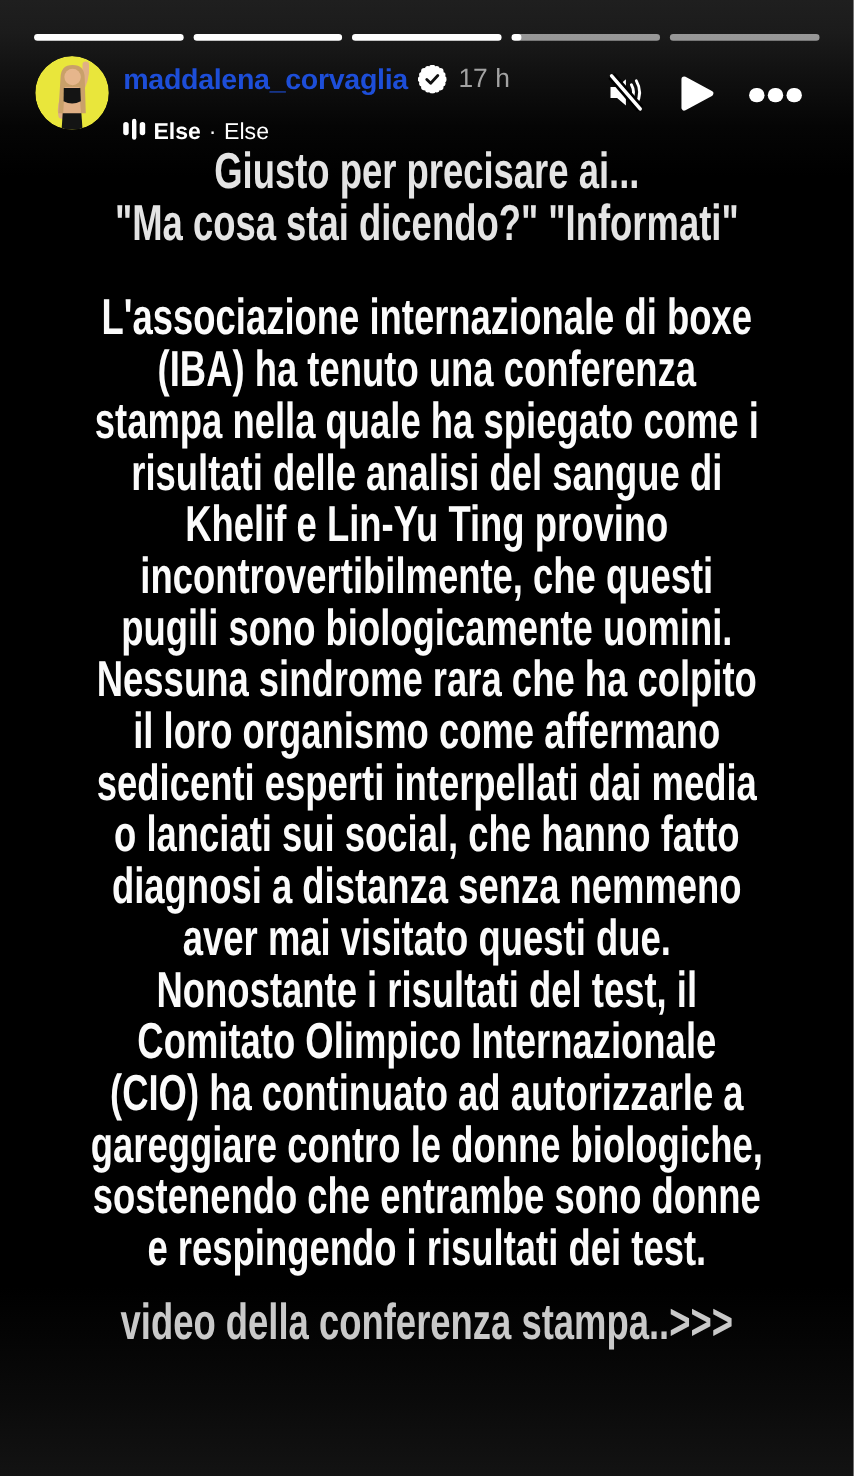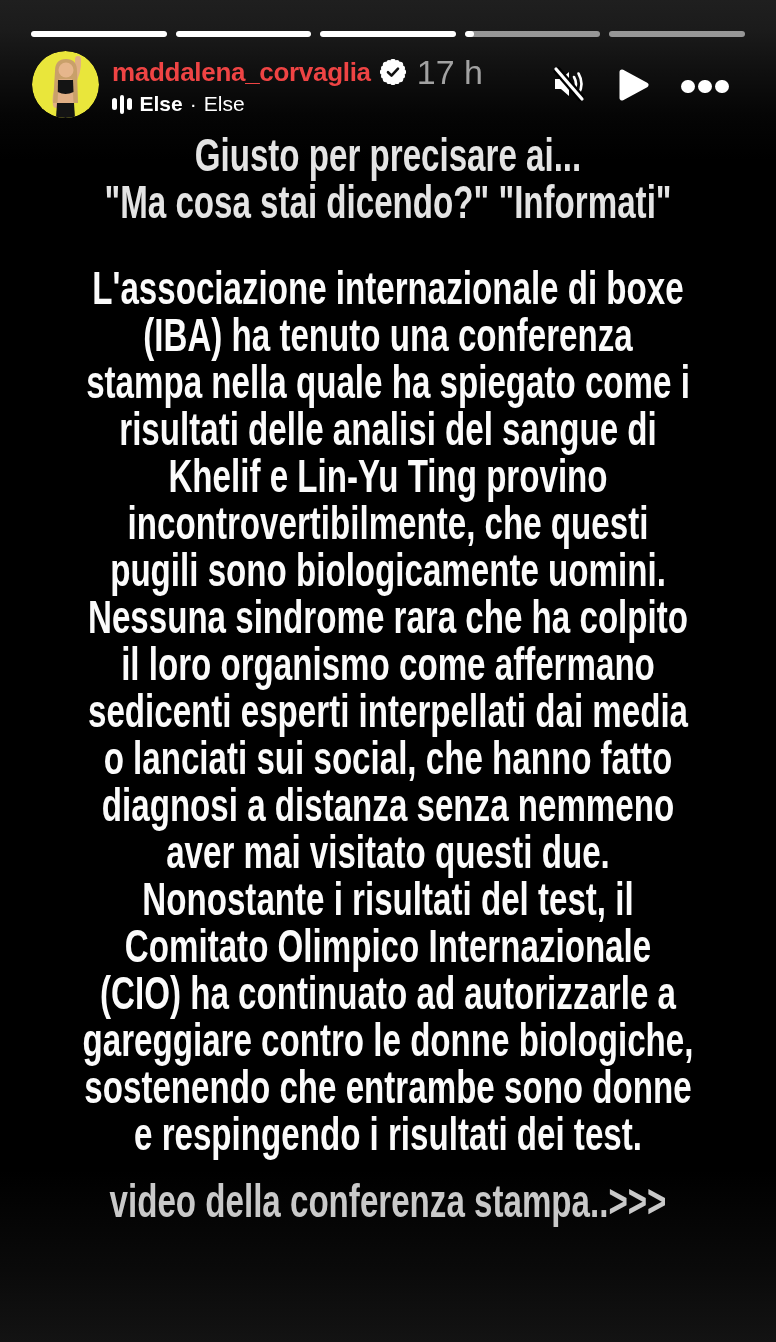--- a/index.html
+++ b/index.html
@@ -8,24 +8,24 @@
     background:linear-gradient(180deg,#1f1f1f 0px,#1b1b1b 30px,#101010 70px,#050505 115px,#000 160px,#000 1170px,#0a0a0a 1270px,#131313 1342px);
     font-family:"Liberation Sans","DejaVu Sans",sans-serif;
   }
   
   .progress-row{position:absolute;left:31px;right:31px;top:31px;height:6px;display:flex;gap:9px;}
   .progress-seg{flex:1;height:6px;border-radius:3px;background:rgba(255,255,255,0.55);overflow:hidden;}
   .progress-fill{height:100%;background:#fff;border-radius:3px;width:0;}
   
   .avatar{position:absolute;left:32px;top:51px;width:67px;height:67px;border-radius:50%;overflow:hidden;}
   .username-row{position:absolute;left:112px;top:56px;display:flex;align-items:center;gap:9px;height:32px;}
-  .username{color:#ef4444;font-size:26px;font-weight:600;letter-spacing:-0.3px;}
+  .username{color:#1d4ed8;font-size:26px;font-weight:600;letter-spacing:-0.3px;}
   .badge{width:26px;height:26px;display:block;}
-  .timestamp{color:#a2a2a2;font-size:34px;font-weight:400;margin-left:2px;}
-  .music-row{position:absolute;left:112px;top:91px;display:flex;align-items:center;gap:8px;height:26px;}
+  .timestamp{color:#a2a2a2;font-size:24px;font-weight:400;margin-left:2px;}
+  .music-row{position:absolute;left:112px;top:107px;display:flex;gap:8px;height:26px;}
   .music-bars{display:flex;align-items:center;gap:3px;height:20px;}
   .music-bars i{display:block;width:4.5px;border-radius:2.5px;background:#fff;}
   .music-bars i:nth-child(1){height:12px;}
   .music-bars i:nth-child(2){height:19px;}
   .music-bars i:nth-child(3){height:12px;}
   .music-text{color:#fff;font-size:21px;display:flex;gap:7px;align-items:center;}
   .music-artist{font-weight:700;}
   .music-sep,.music-track{font-weight:400;}
   
   .ctrl{position:absolute;background:none;border:none;padding:0;cursor:pointer;}

